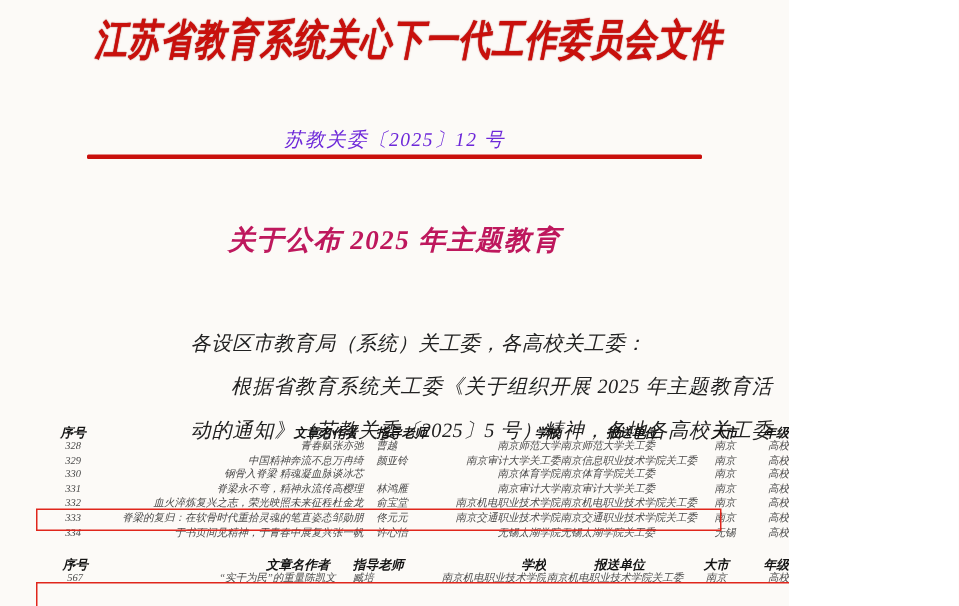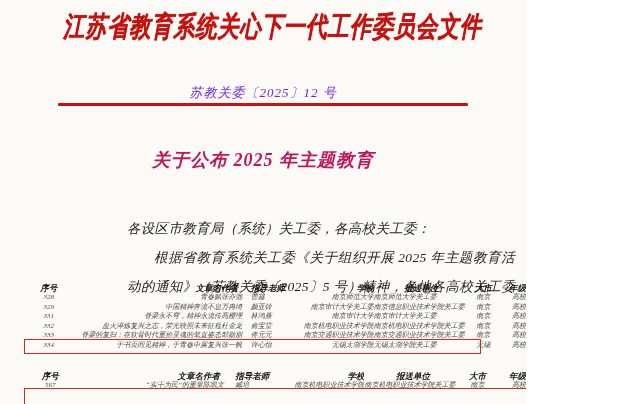--- a/index.html
+++ b/index.html
@@ -137,20 +137,30 @@
           <td>329</td>
           <td>中国精神奔流不息</td>
           <td>万冉绮</td>
           <td>颜亚铃</td>
           <td>南京审计大学关工委</td>
           <td>南京信息职业技术学院关工委</td>
           <td>南京</td>
           <td>高校</td>
         </tr>
         <tr>
+          <td>330</td>
+          <td>钢骨入脊梁 精魂凝血脉</td>
+          <td>谈冰芯</td>
+          <td></td>
+          <td>南京体育学院</td>
+          <td>南京体育学院关工委</td>
+          <td>南京</td>
+          <td>高校</td>
+        </tr>
+        <tr>
           <td>331</td>
           <td>脊梁永不弯，精神永流传</td>
           <td>高樱理</td>
           <td>林鸿雁</td>
           <td>南京审计大学</td>
           <td>南京审计大学关工委</td>
           <td>南京</td>
           <td>高校</td>
         </tr>
         <tr>

